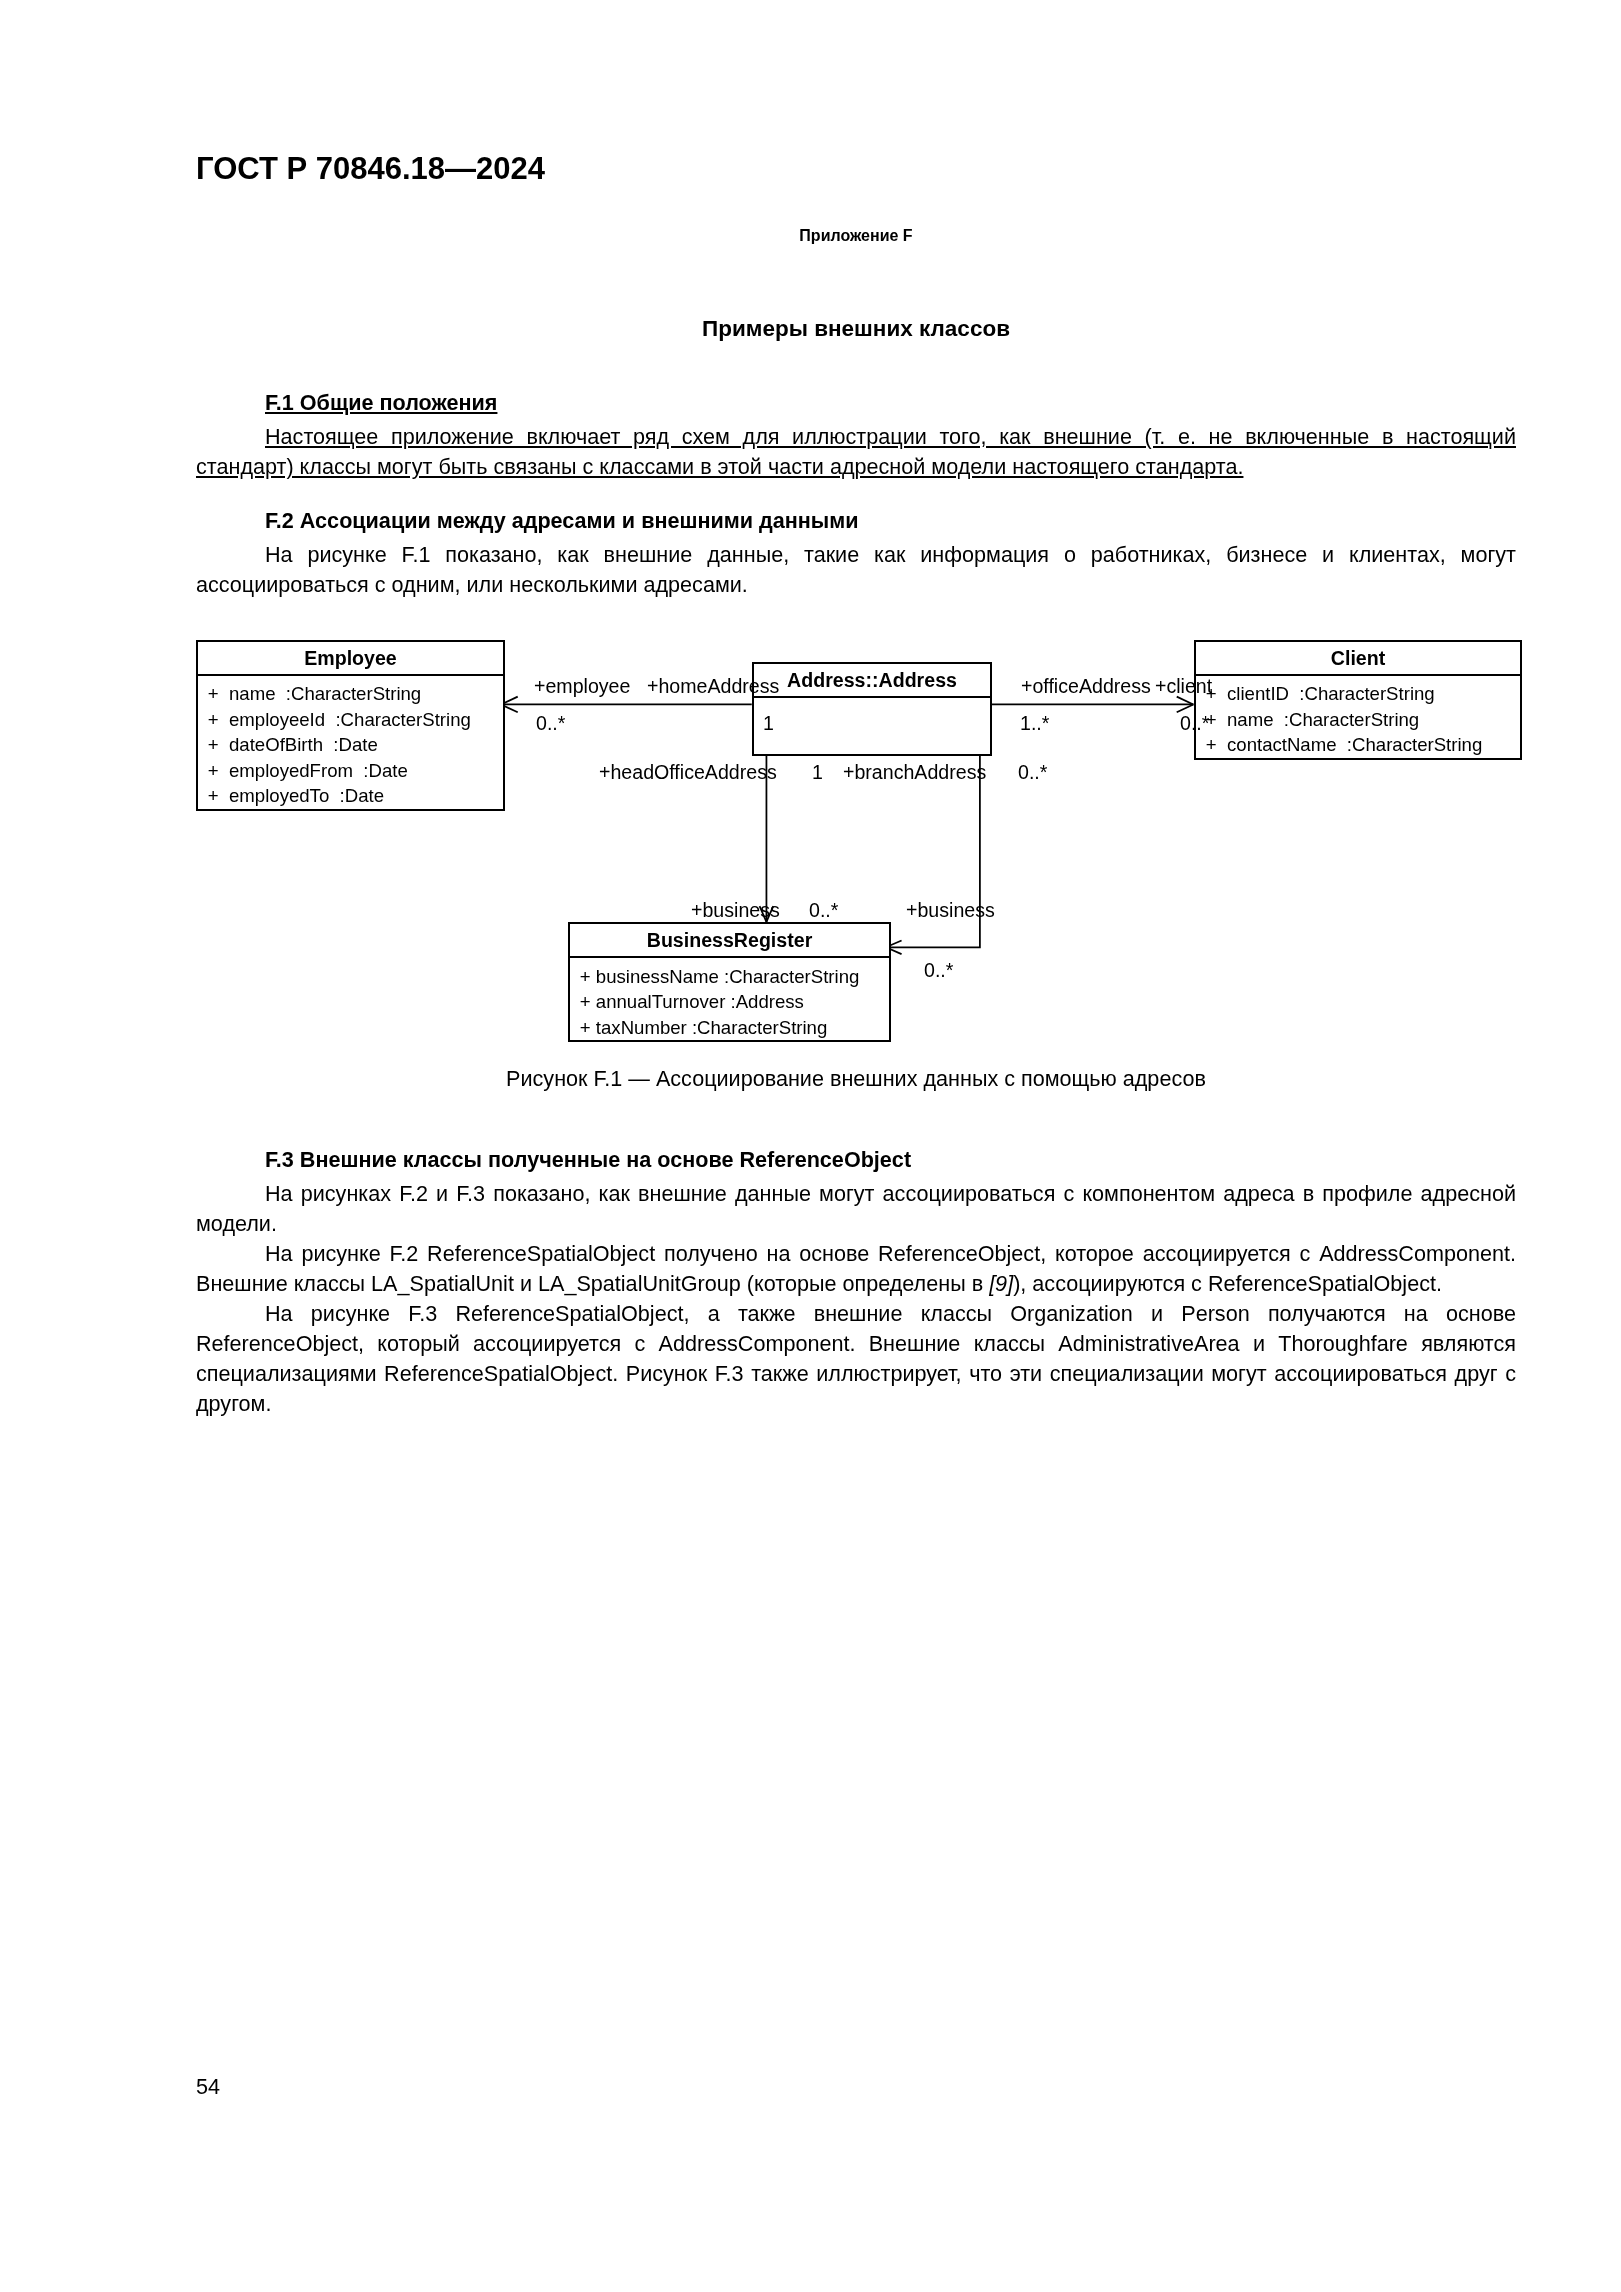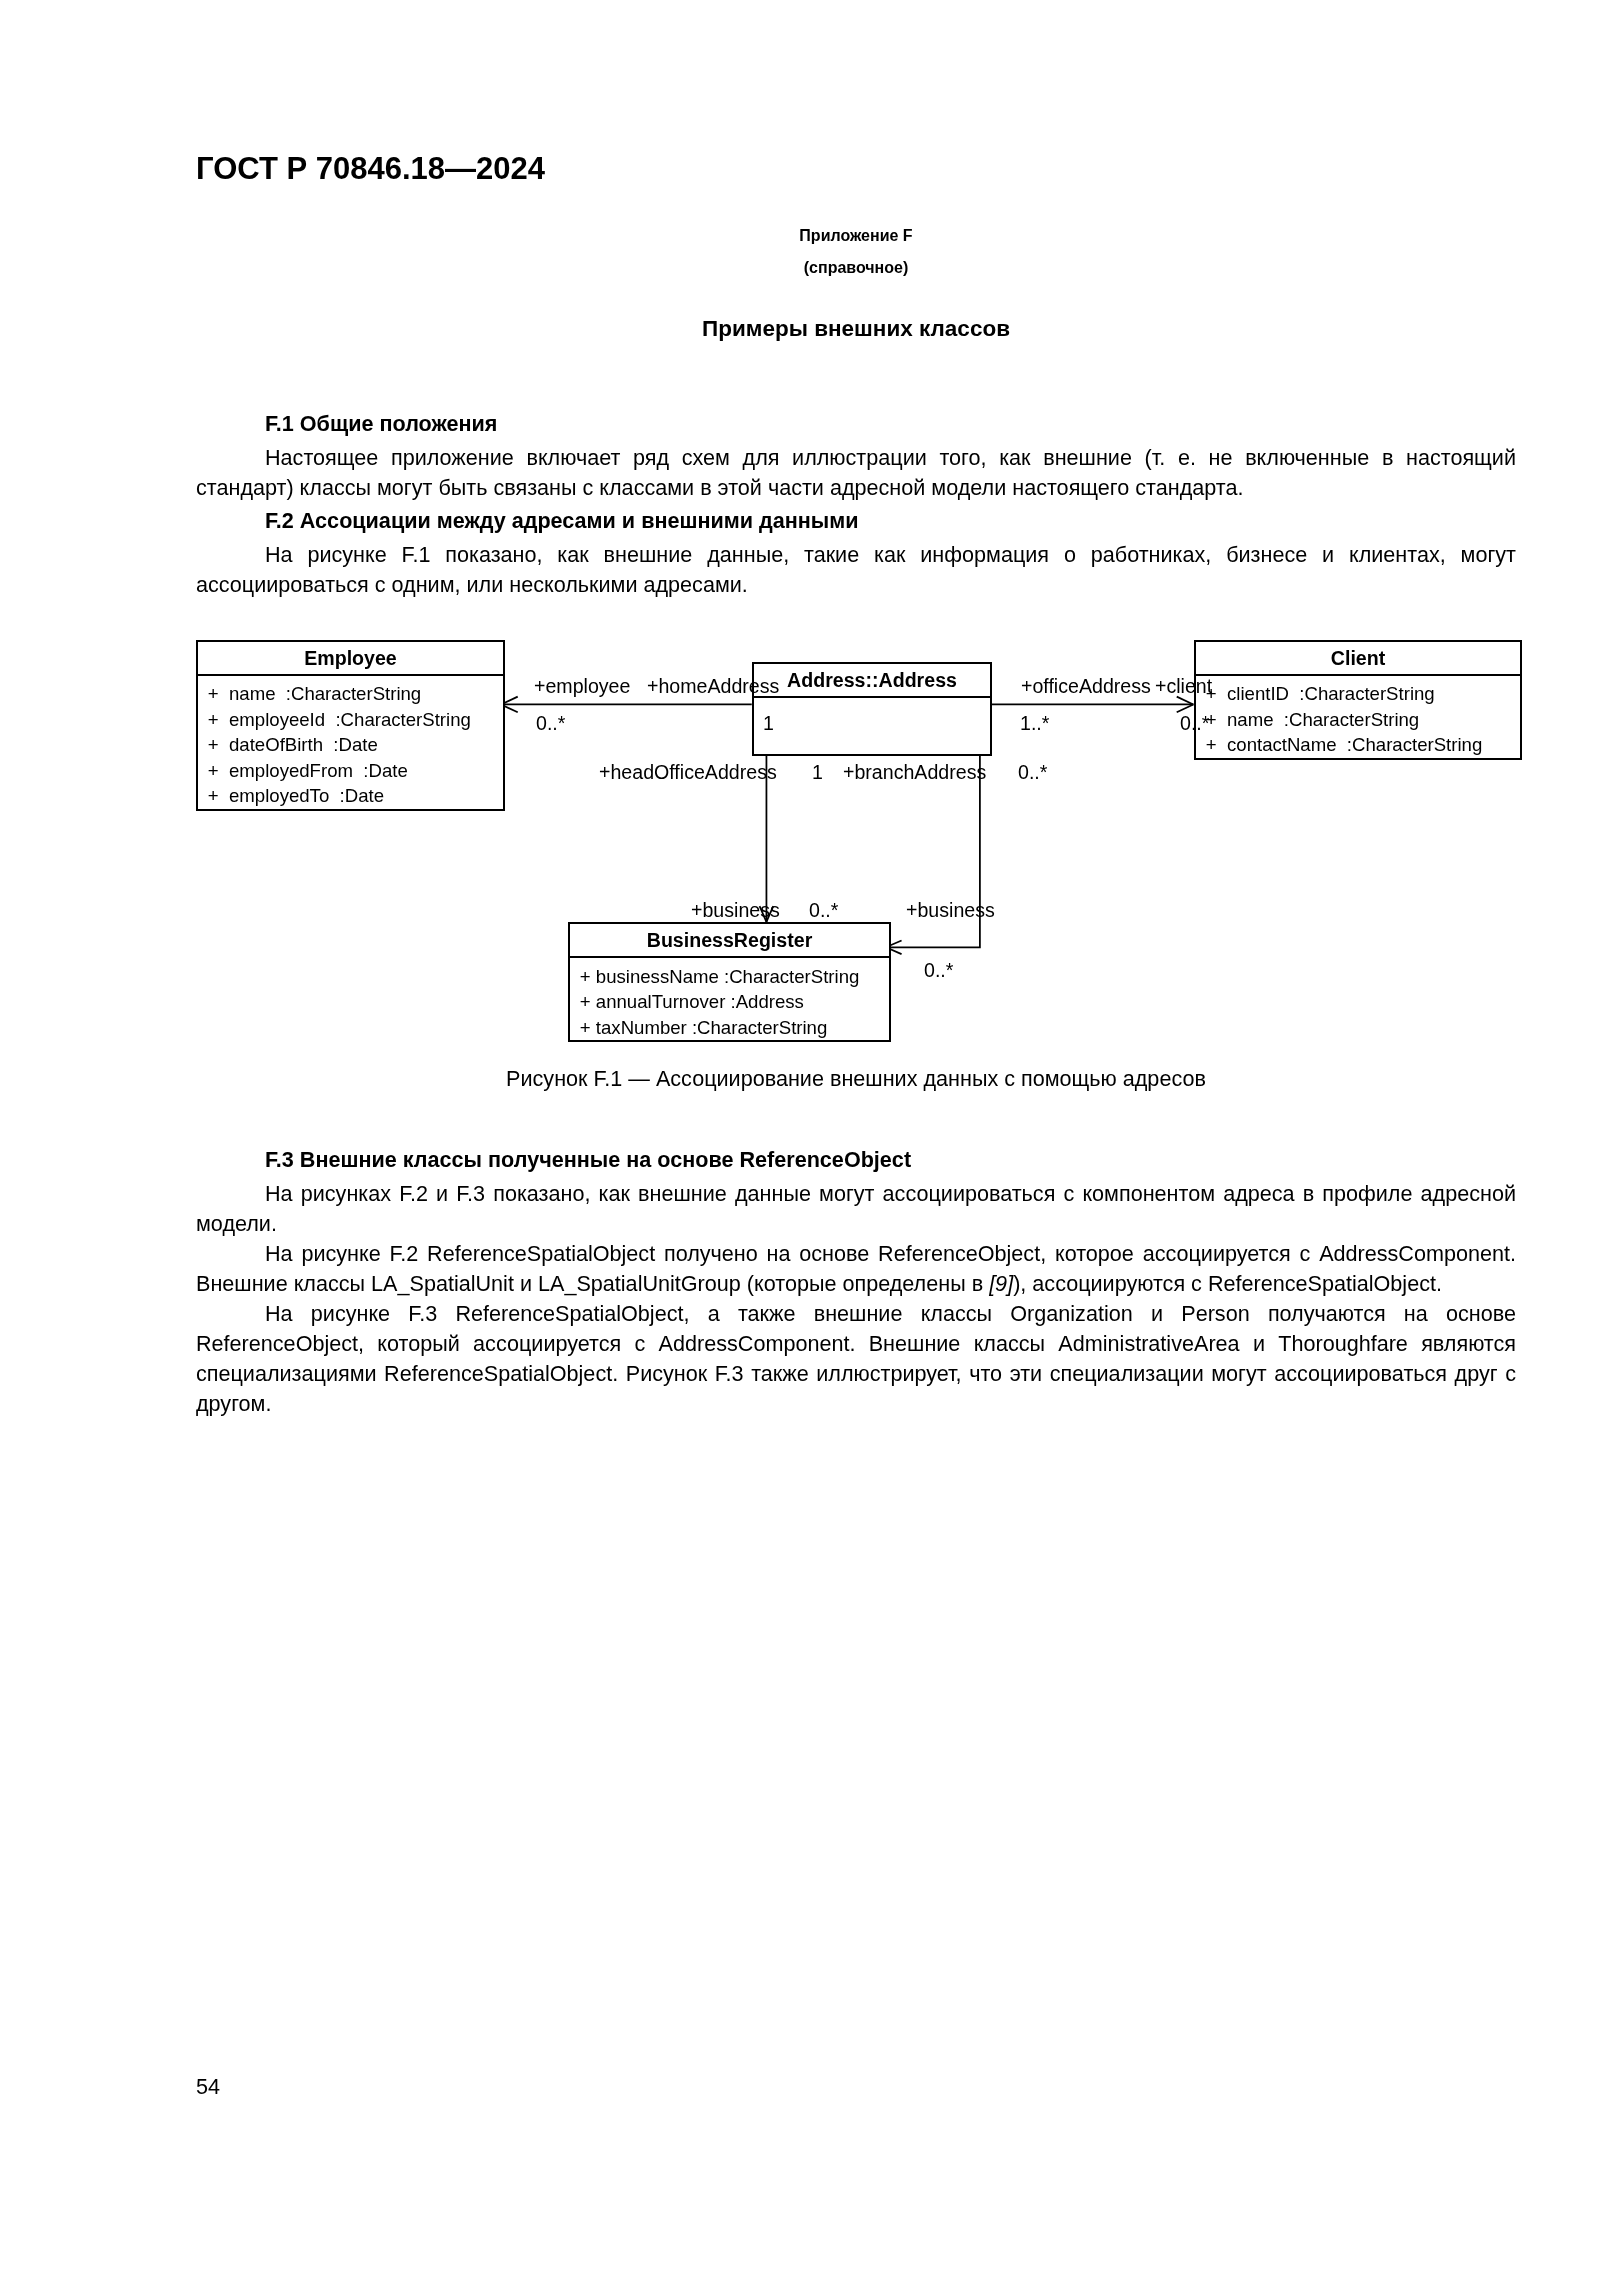--- a/index.html
+++ b/index.html
@@ -13,21 +13,21 @@
   .abs { position: absolute; }
   .doc-header { left: 196px; top: 151px; font-size: 31px; font-weight: bold; }
   .appendix-block { left: 196px; top: 220px; width: 1320px; text-align: center;
                     font-size: 16px; font-weight: bold; line-height: 32px; }
   .appendix-title { left: 196px; top: 316px; width: 1320px; text-align: center;
                     font-size: 22.5px; font-weight: bold; }
   .textblock { left: 196px; width: 1320px; font-size: 21.6px; line-height: 30px; }
   .textblock .sec-heading { font-size: 21.6px; line-height: 30px; margin: 0 0 3.9px 0;
                             padding-left: 69px; font-weight: bold; }
   .textblock p { margin: 0; text-indent: 69px; text-align: justify; }
-  #block-f1 { top: 409px; }
+  #block-f1 { top: 388px; text-decoration: underline; }
   #block-f2 { top: 506px; }
   #block-f3 { top: 1145px; }
   .ref-italic { font-style: italic; }
 
   .figure { left: 0; top: 632px; width: 1621px; height: 470px; position: absolute; }
   .figure svg { position: absolute; left: 0; top: 0; }
   .uml-class { position: absolute; border: 2px solid #000; background: #fff; }
   .uml-class .cls-title { font-weight: bold; font-size: 19.6px; text-align: center;
                           padding: 4.9px 0 3.9px 0; border-bottom: 2px solid #000; }
   .uml-attrs { padding: 5.9px 7.8px 3.9px 9.8px; }
@@ -37,21 +37,20 @@
   .caption { left: 196px; top: 1066px; width: 1320px; text-align: center; font-size: 21.6px; }
   .page-number { left: 196px; top: 2074px; font-size: 21.6px; }
 </style>
 </head>
 <body>
 
 <div class="abs doc-header">ГОСТ Р 70846.18—2024</div>
 
 <div class="abs appendix-block">
   <div>Приложение F</div>
-  <div>(справочное)</div>
 </div>
 <div class="abs appendix-title">Примеры внешних классов</div>
 
 <div class="abs textblock" id="block-f1">
   <div class="sec-heading">F.1  Общие положения</div>
   <p>Настоящее приложение включает ряд схем для иллюстрации того, как внешние (т. е. не включенные в настоящий стандарт) классы могут быть связаны с классами в этой части адресной модели настоящего стандарта.</p>
 </div>
 
 <div class="abs textblock" id="block-f2">
   <div class="sec-heading">F.2  Ассоциации между адресами и внешними данными</div>

